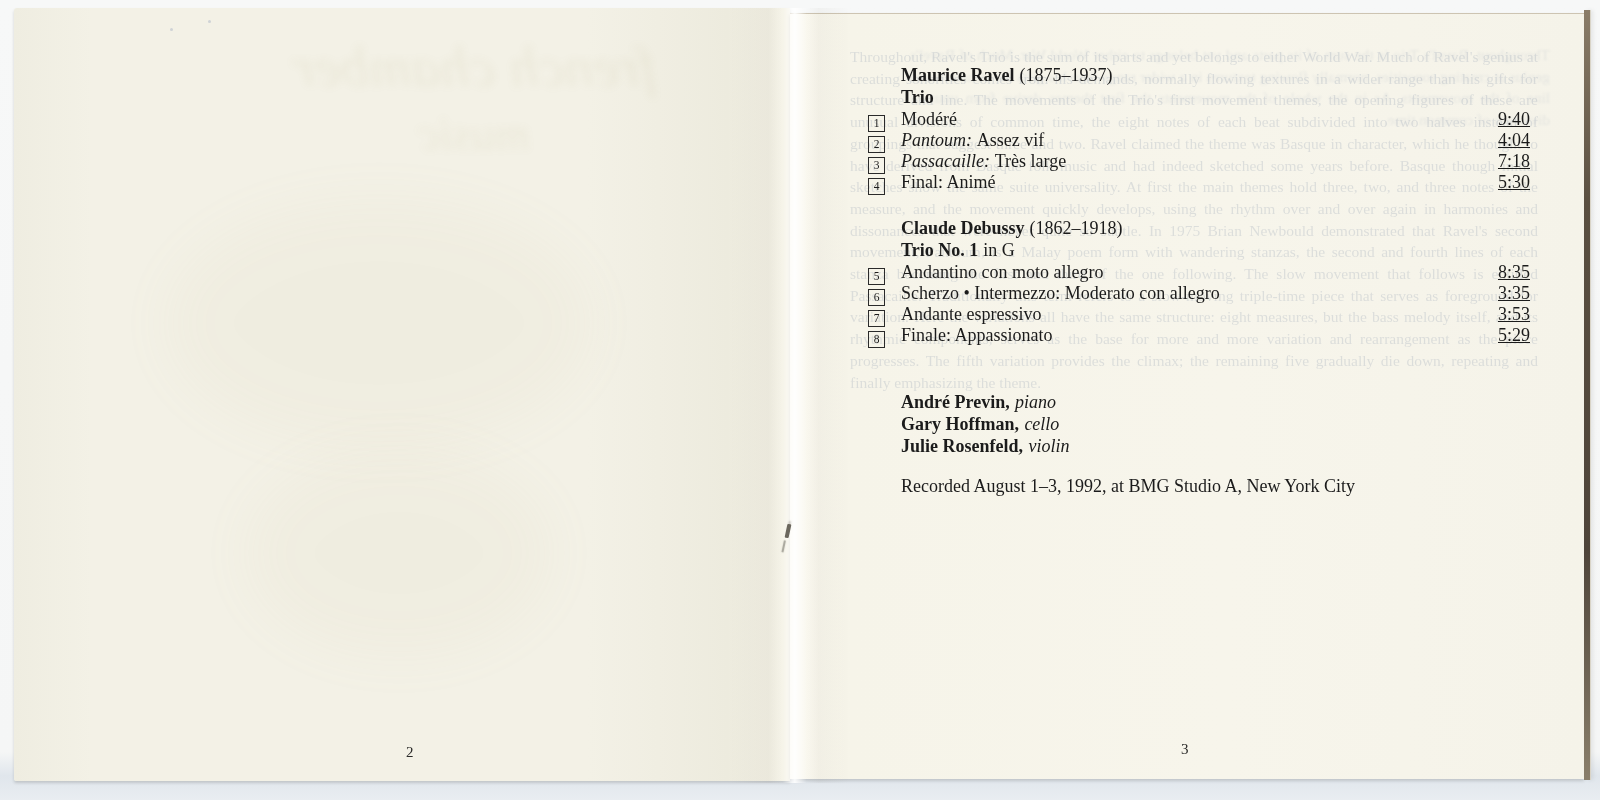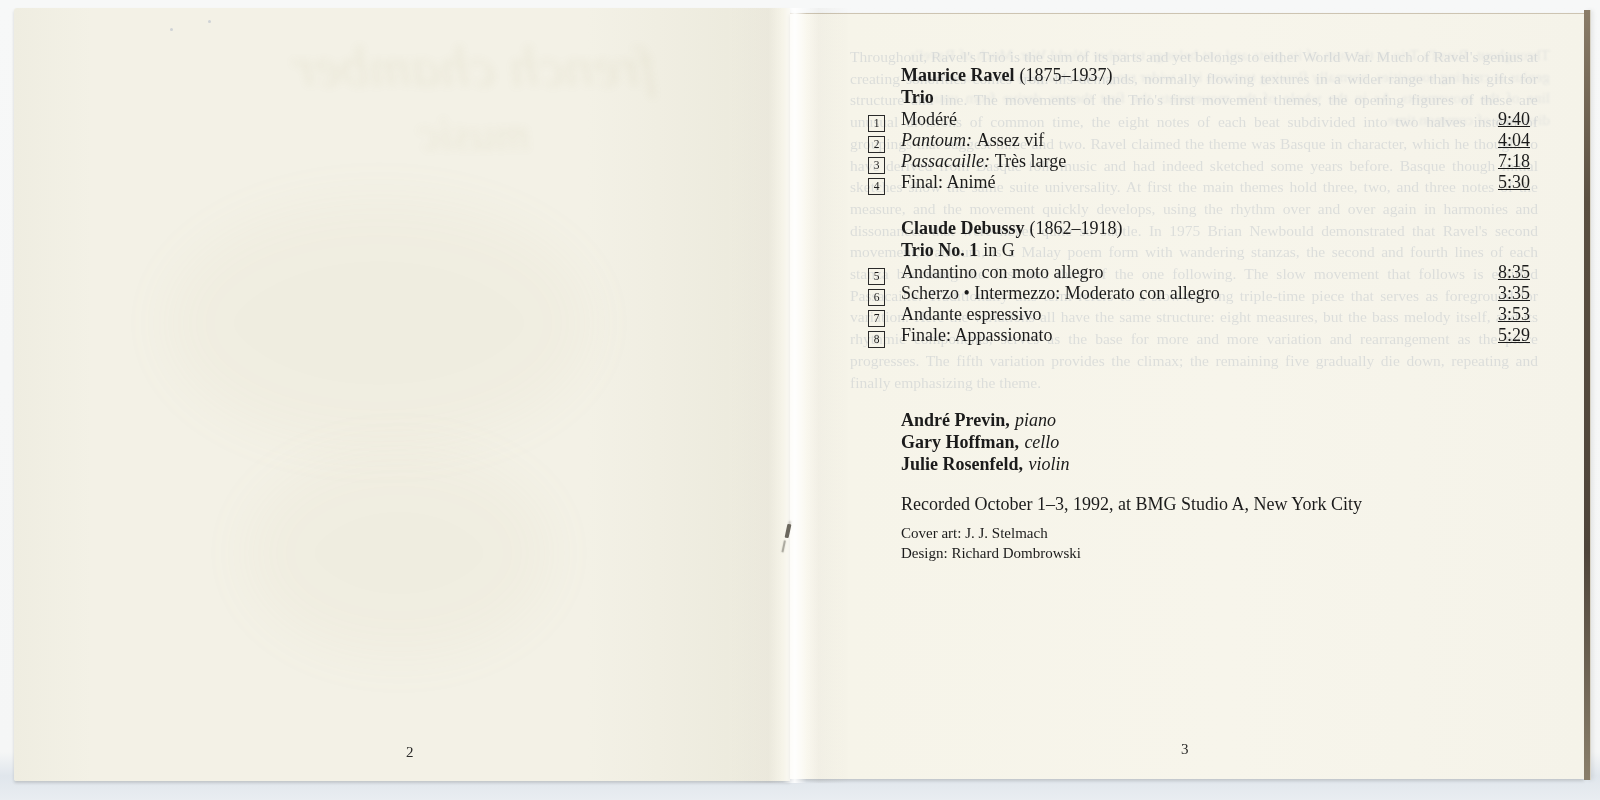--- a/index.html
+++ b/index.html
@@ -78,21 +78,21 @@
   .tnum{
     flex:0 0 auto;width:15px;height:15px;border:1.2px solid #2a2a2a;
     font-size:11.5px;line-height:15px;text-align:center;margin-right:16px;
     transform:translateY(2px);color:#1b1b1b;
   }
   .ttitle{flex:1 1 auto;}
   .ttitle i{font-style:italic;}
   .ttitle i:not(:empty){margin-right:.26em;}
   .ttime{flex:0 0 auto;margin-left:12px;text-decoration:underline;}
   .work2{margin-top:24px;}
-  .performers{margin-top:63px;margin-left:33px;line-height:22px;}
+  .performers{margin-top:45px;margin-left:33px;line-height:22px;}
   .performers b{font-weight:bold;}
   .instr{font-style:italic;margin-left:.3em;}
   .recording{margin-top:18px;margin-left:33px;line-height:22px;}
   .credits{margin-top:8px;margin-left:33px;font-size:15px;line-height:20px;}
 
   .pageno{position:absolute;font-size:15px;color:#2a2a28;z-index:2;}
   .pn-left{left:392px;top:736px;}
   .pn-right{left:391px;top:727px;}
 
   
@@ -180,26 +180,22 @@
           </div>
         </div>
       </div>
 
       <div class="performers">
         <div><b>André Previn,</b><span class="instr">piano</span></div>
         <div><b>Gary Hoffman,</b><span class="instr">cello</span></div>
         <div><b>Julie Rosenfeld,</b><span class="instr">violin</span></div>
       </div>
 
-      <div class="recording">Recorded October 1–3, 1992, at BMG Studio A, New York City</div>
-
-      <div class="credits">
-        <div>Cover art: J. J. Stelmach</div>
-        <div>Design: Richard Dombrowski</div>
-      </div>
+      <div class="recording">Recorded August 1–3, 1992, at BMG Studio A, New York City</div>
+
     </div>
 
     <div class="pageno pn-right">3</div>
   </div>
 
   <div class="fold"></div>
   <div class="staple"></div>
   <div class="right-edge"></div>
 </div>
 

